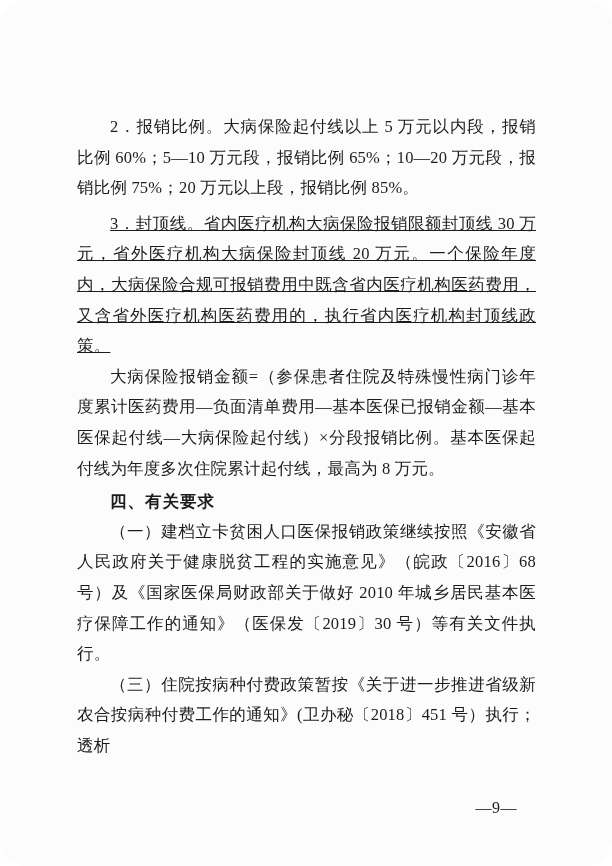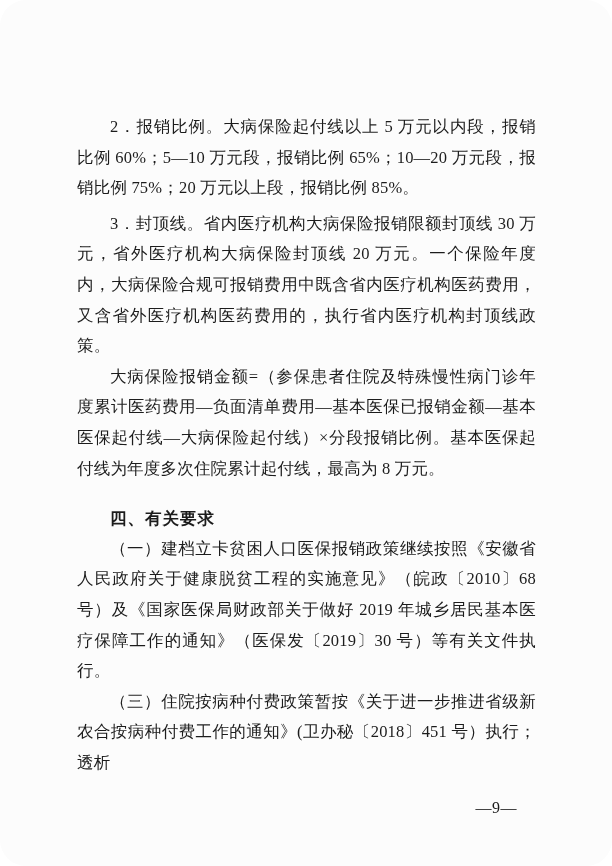--- a/index.html
+++ b/index.html
@@ -33,27 +33,28 @@
     letter-spacing: 0.2px;
   }
 
   .para {
     text-indent: 2em;
     margin: 0;
   }
 
   .para.gap-before {
     margin-top: 5px;
+    text-decoration: underline;
   }
 
   .section-heading {
     font-weight: bold;
     font-size: 16.5px;
     text-indent: 2em;
-    margin-top: 19px;
+    margin-top: 2px;
     letter-spacing: 1px;
     font-family: "Liberation Sans", "DejaVu Sans", sans-serif;
   }
 
   .page-number {
     position: absolute;
     top: 793px;
     right: 95px;
     font-size: 16px;
     line-height: 30px;
@@ -68,21 +69,21 @@
   <div class="content">
 
     <p class="para">2．报销比例。大病保险起付线以上 5 万元以内段，报销比例 60%；5—10 万元段，报销比例 65%；10—20 万元段，报销比例 75%；20 万元以上段，报销比例 85%。</p>
 
     <p class="para gap-before">3．封顶线。省内医疗机构大病保险报销限额封顶线 30 万元，省外医疗机构大病保险封顶线 20 万元。一个保险年度内，大病保险合规可报销费用中既含省内医疗机构医药费用，又含省外医疗机构医药费用的，执行省内医疗机构封顶线政策。</p>
 
     <p class="para">大病保险报销金额=（参保患者住院及特殊慢性病门诊年度累计医药费用—负面清单费用—基本医保已报销金额—基本医保起付线—大病保险起付线）×分段报销比例。基本医保起付线为年度多次住院累计起付线，最高为 8 万元。</p>
 
     <h3 class="section-heading">四、有关要求</h3>
 
-    <p class="para">（一）建档立卡贫困人口医保报销政策继续按照《安徽省人民政府关于健康脱贫工程的实施意见》（皖政〔2010〕68 号）及《国家医保局财政部关于做好 2019 年城乡居民基本医疗保障工作的通知》（医保发〔2019〕30 号）等有关文件执行。</p>
+    <p class="para">（一）建档立卡贫困人口医保报销政策继续按照《安徽省人民政府关于健康脱贫工程的实施意见》（皖政〔2016〕68 号）及《国家医保局财政部关于做好 2010 年城乡居民基本医疗保障工作的通知》（医保发〔2019〕30 号）等有关文件执行。</p>
 
 
     <p class="para">（三）住院按病种付费政策暂按《关于进一步推进省级新农合按病种付费工作的通知》(卫办秘〔2018〕451 号）执行；透析</p>
 
   </div>
 
   <div class="page-number">—9—</div>
 
 </div>
 

